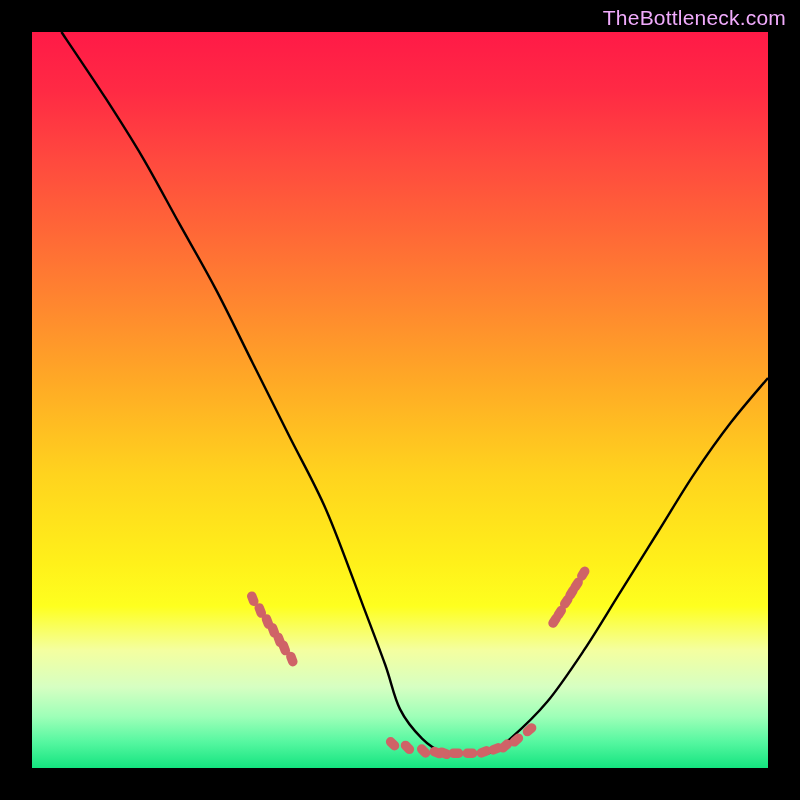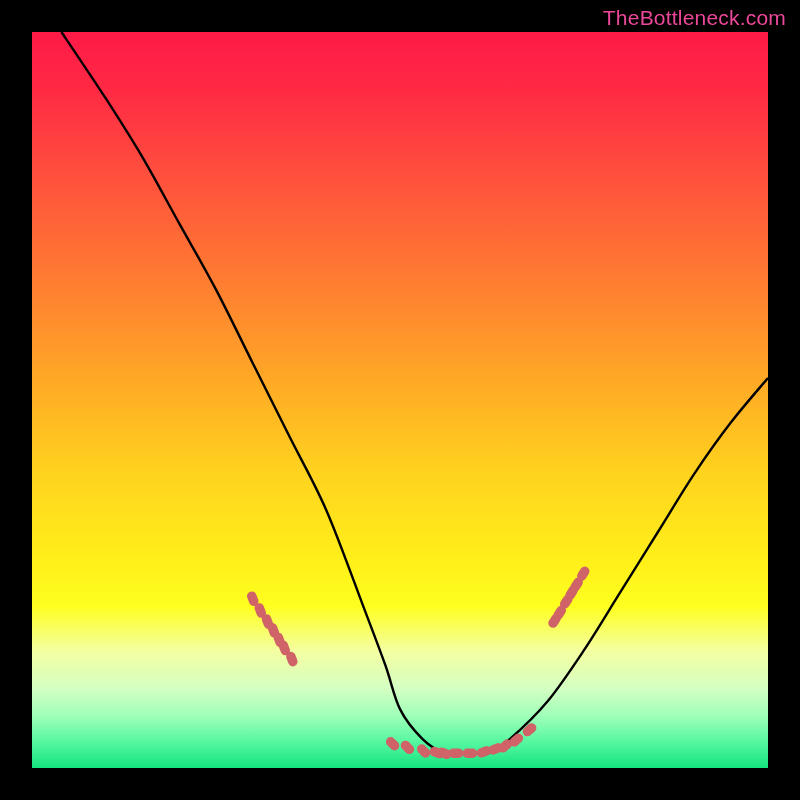--- a/index.html
+++ b/index.html
@@ -39,21 +39,21 @@
       #d6ffc2 89%,
       #9effb8 93%,
       #55f7a0 96.5%,
       #14e47f 100%
     );
   }
   .watermark {
     position: absolute;
     top: 6px;
     right: 14px;
-    color: #ec4899;
+    color: #f0abfc;
     font-size: 21px;
     font-weight: 500;
     letter-spacing: 0.2px;
     user-select: none;
   }
   svg.curve {
     position: absolute;
     left: 0;
     top: 0;
     width: 736px;

